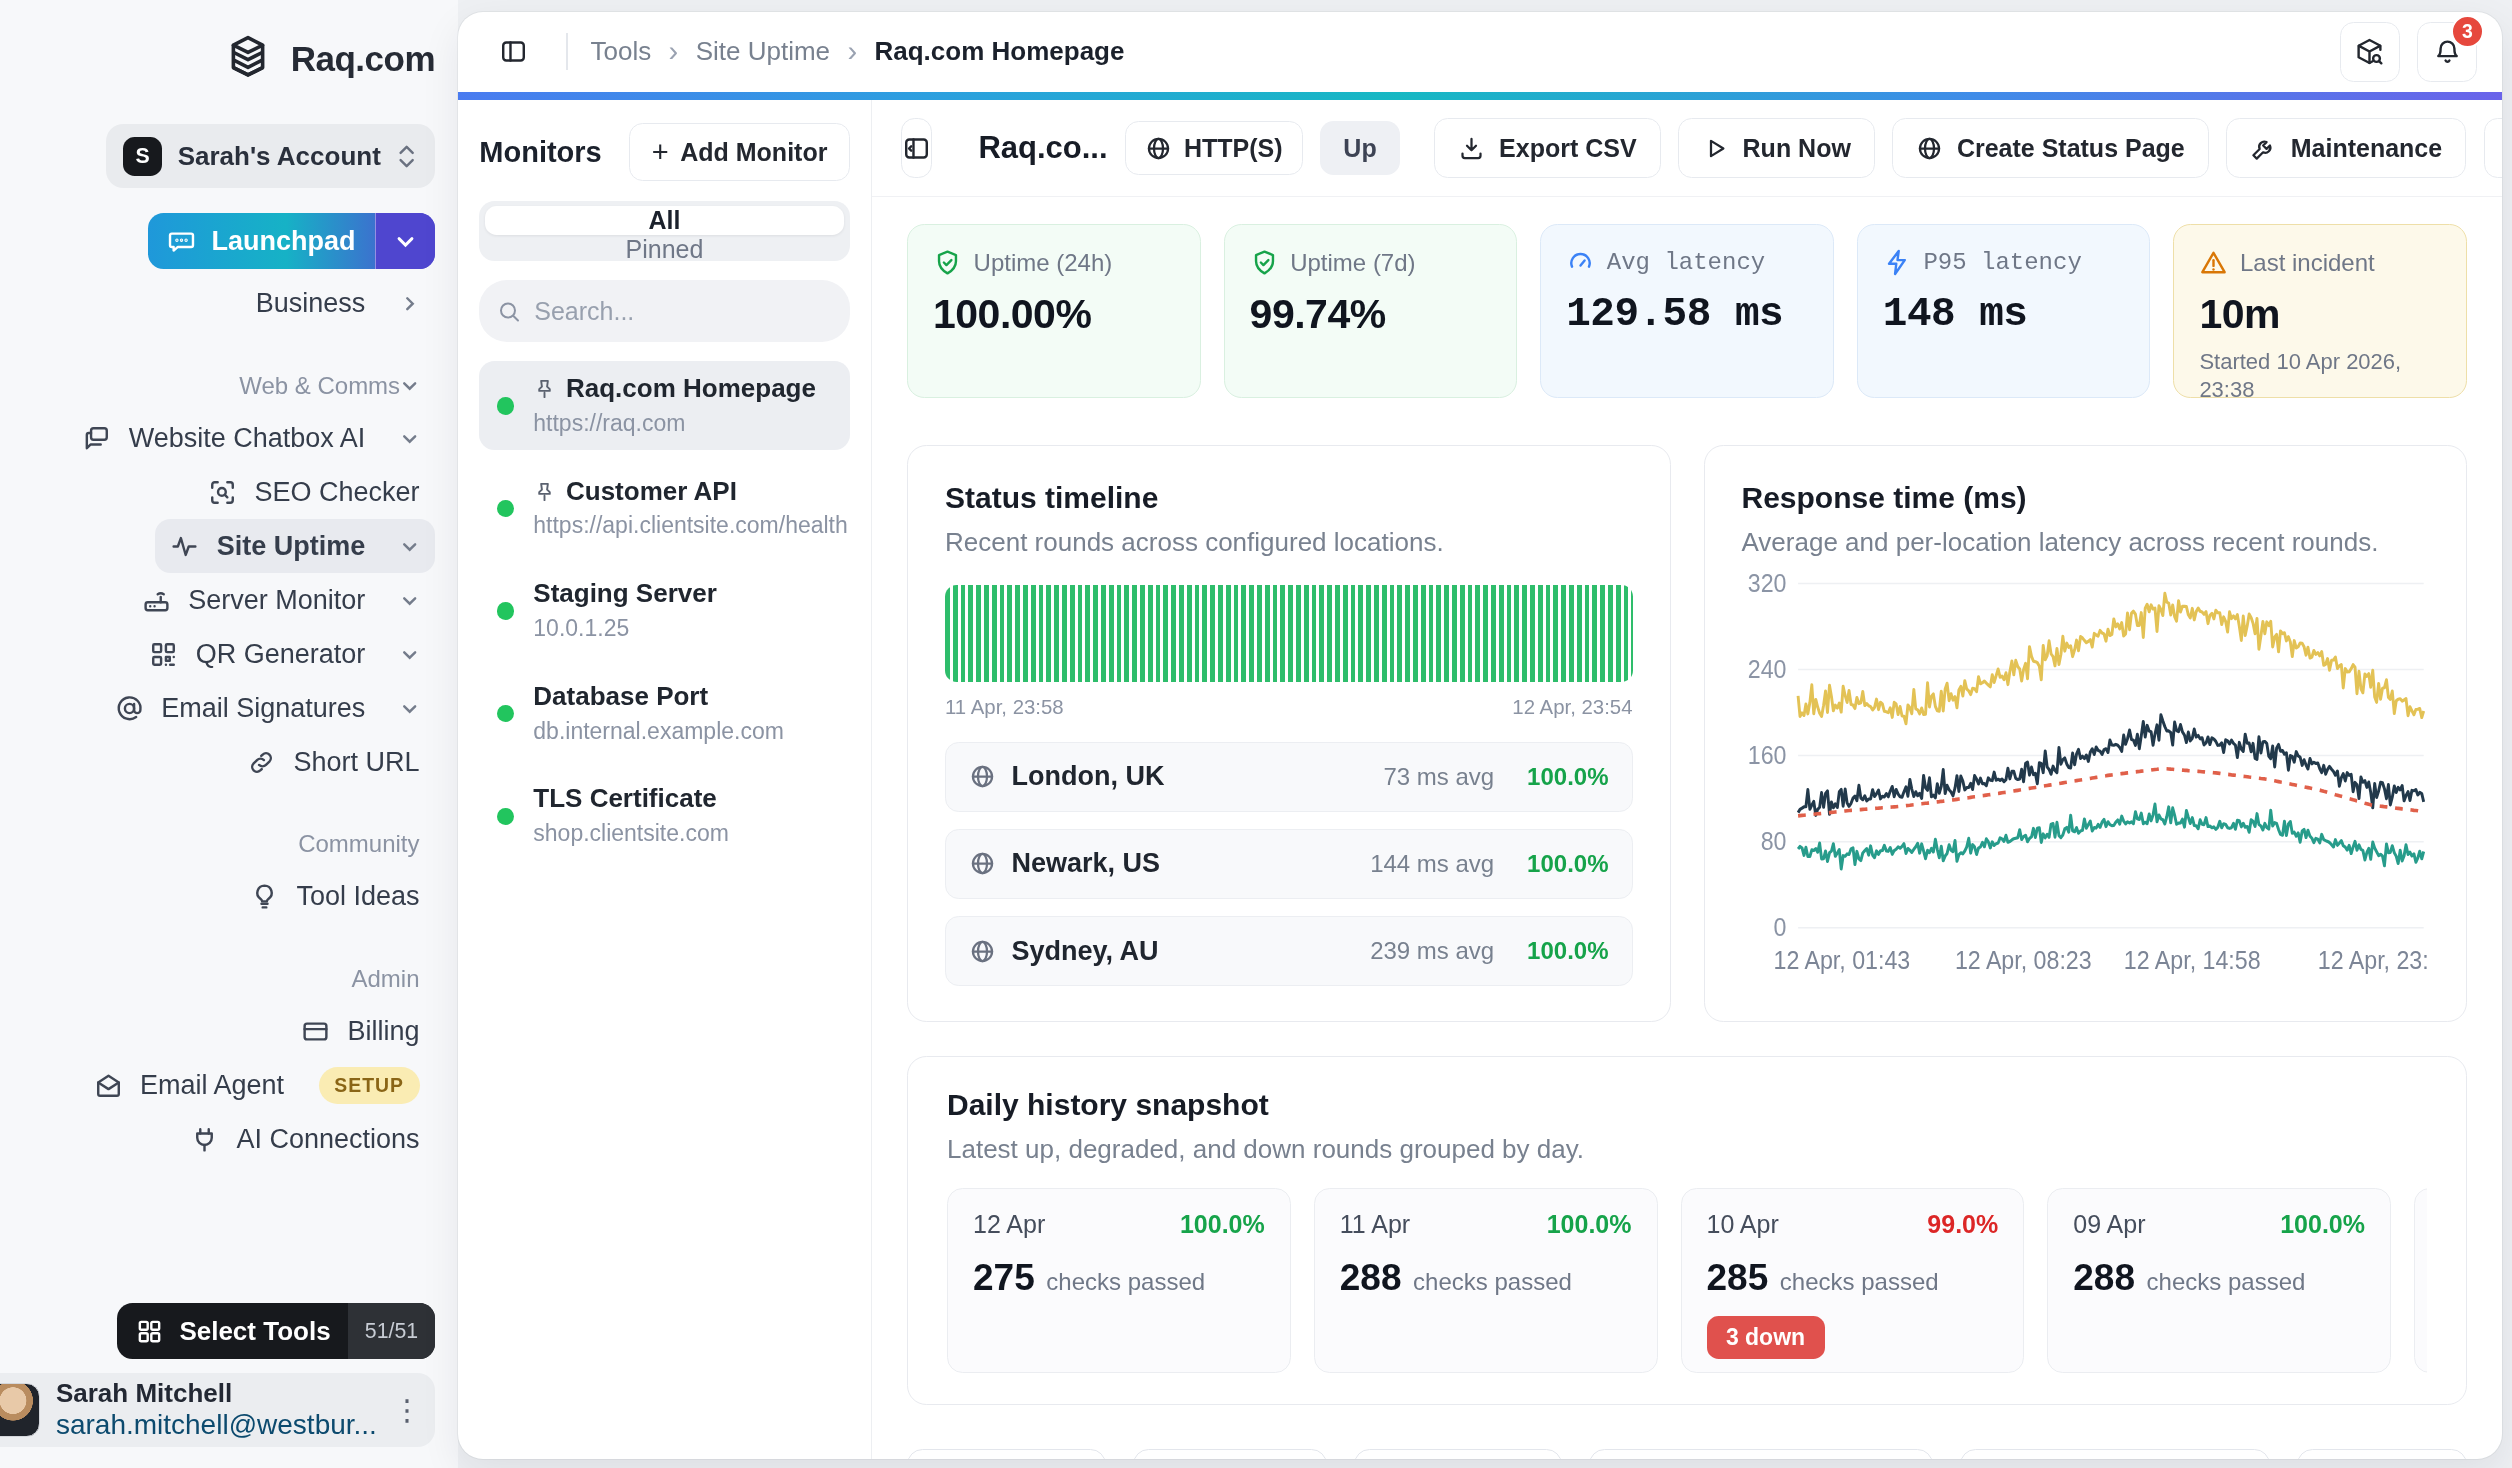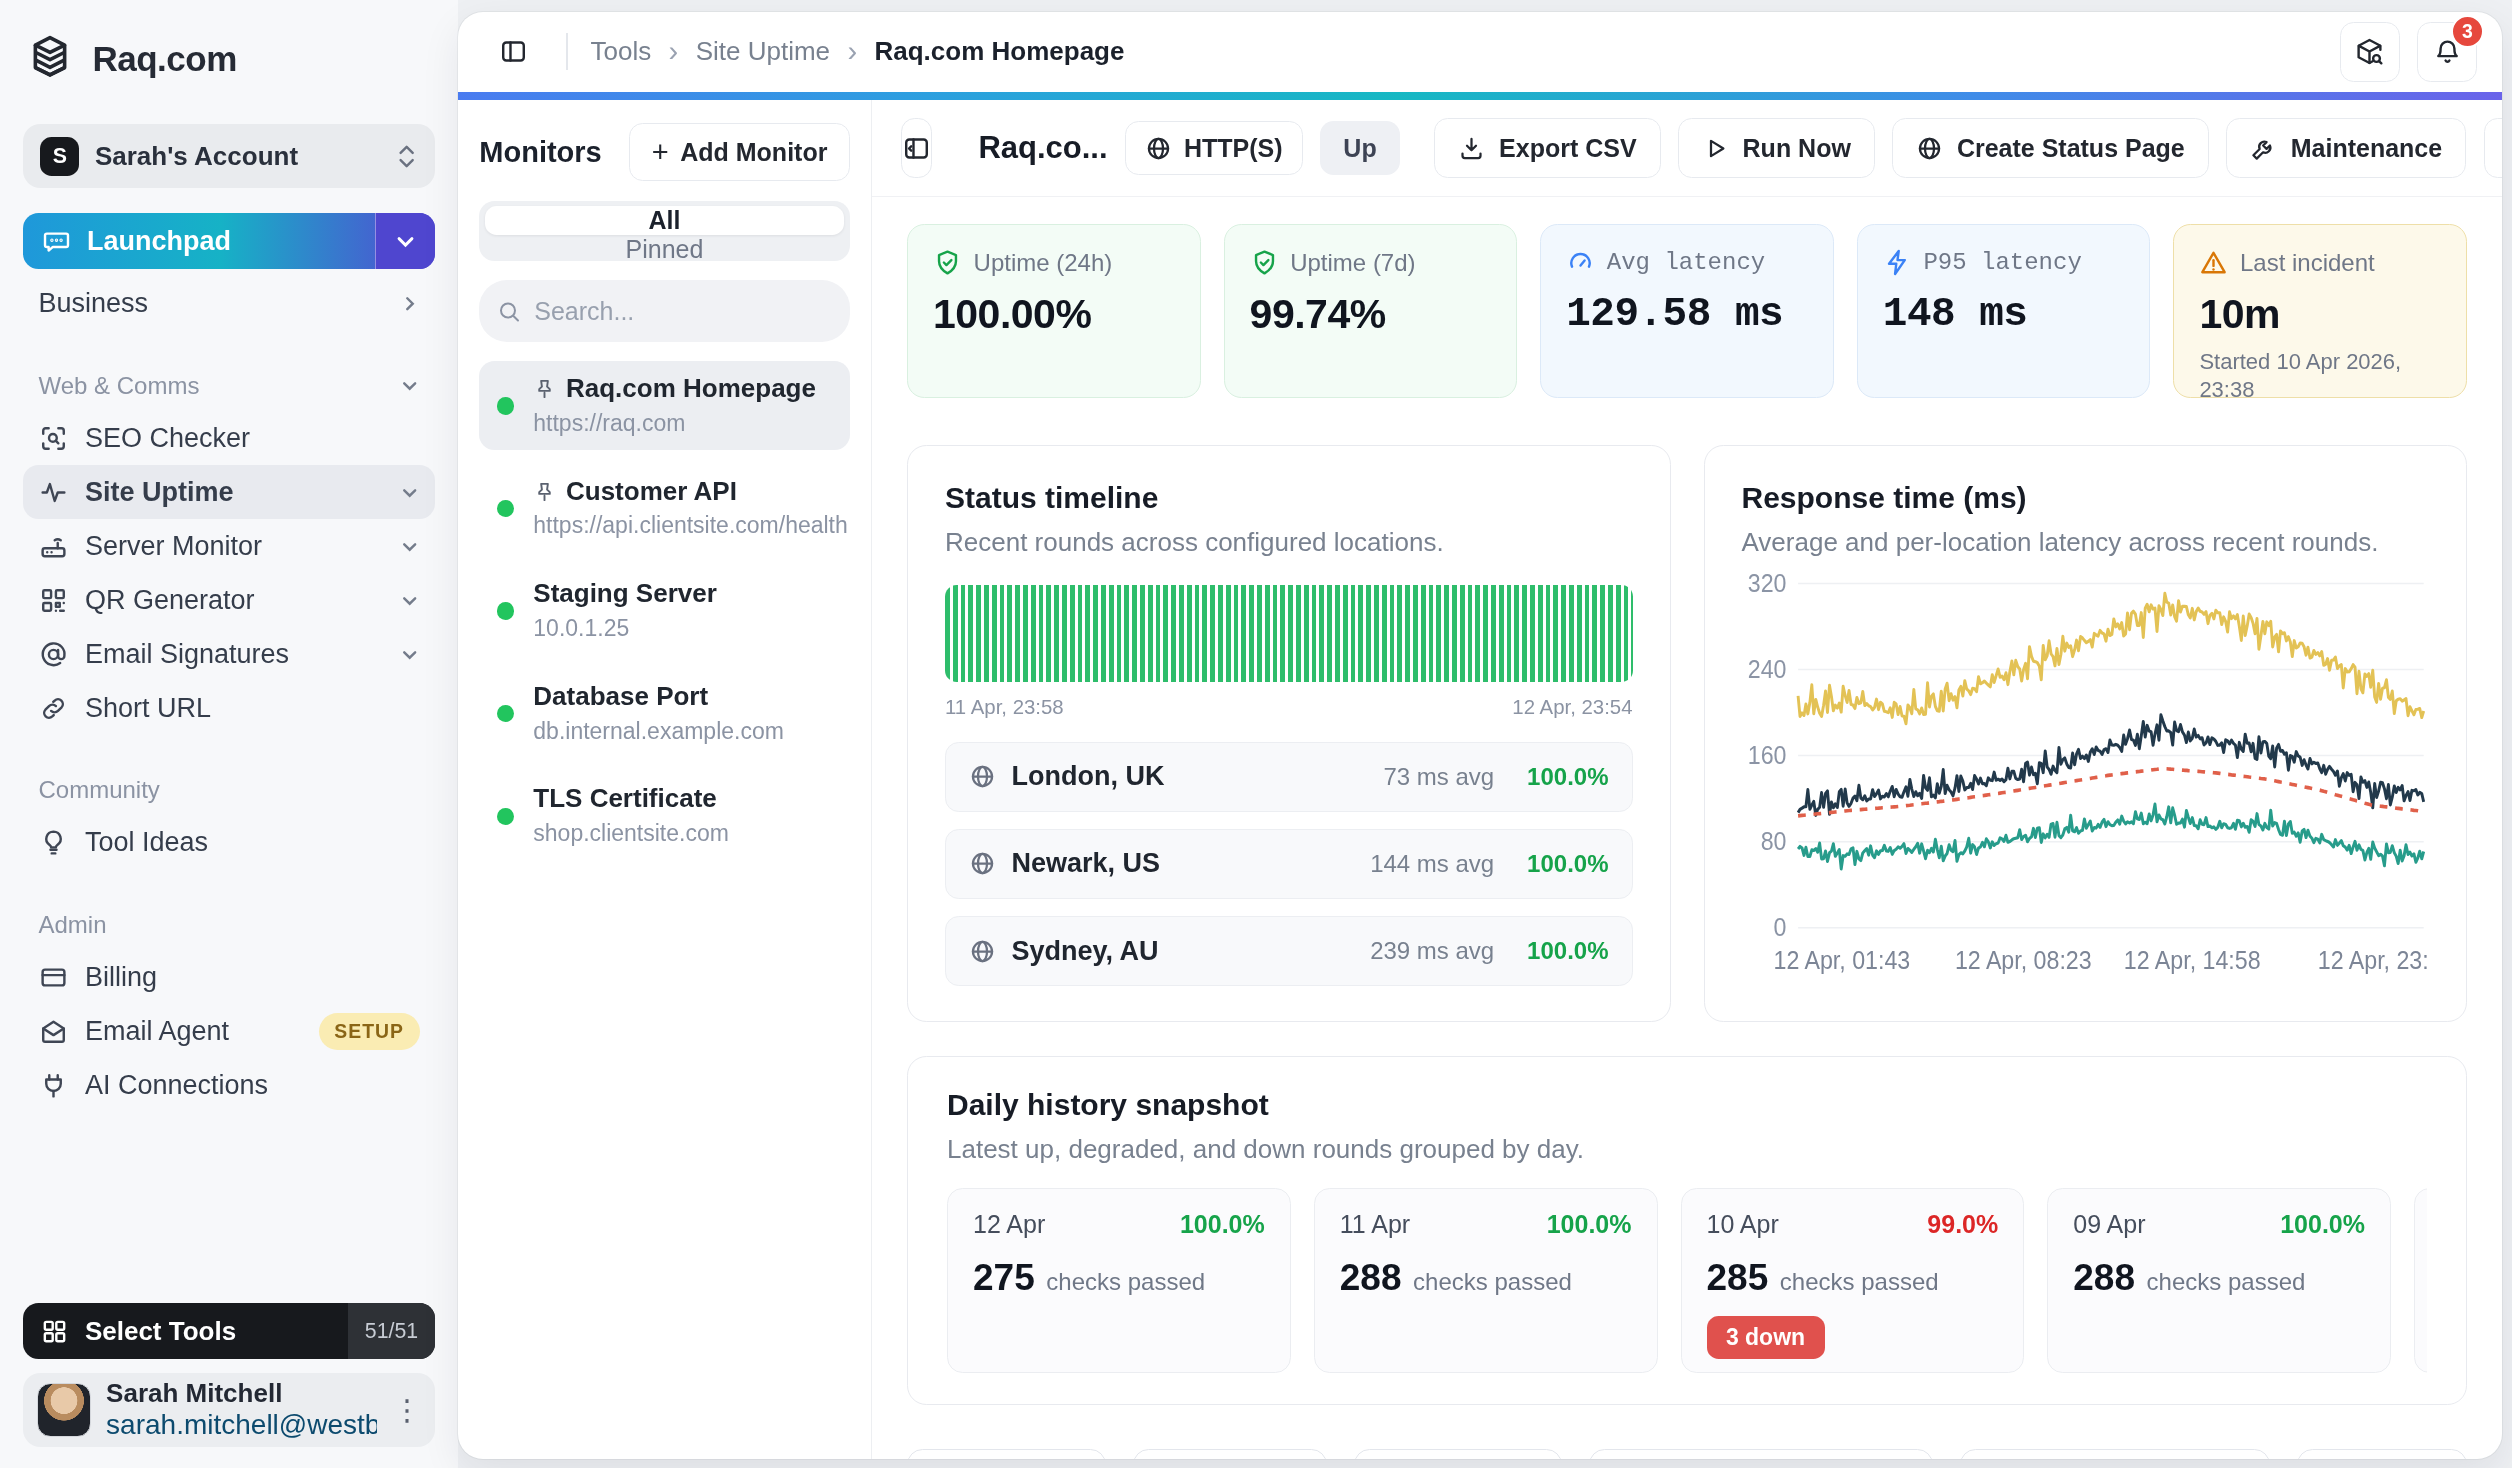--- a/index.html
+++ b/index.html
@@ -2,21 +2,21 @@
 <html><head>
 <meta charset="utf-8">
 <style>
   * { margin:0; padding:0; box-sizing:border-box; }
   html,body { width:2512px; height:1468px; overflow:hidden; }
   body { font-family:"Liberation Sans", sans-serif; background:#eef0f3; color:#1b212c; }
   svg { display:block; }
   .ic { width:29px; height:29px; stroke:currentColor; fill:none; stroke-width:2; stroke-linecap:round; stroke-linejoin:round; }
 
   
-  .sidebar { position:absolute; left:0; top:0; width:458px; height:1468px; background:#f7f8fa; padding:29px 23px 21.3px; display:flex; flex-direction:column; }
+  .sidebar { position:absolute; left:0; top:0; width:458px; height:1468px; background:#f7f8fa; padding:29px 23px 21.3px; display:flex; flex-direction:column;align-items:flex-end; }
   .brand-row { display:flex; align-items:center; gap:15.5px; height:60px; flex:0 0 auto; }
   .brand-logo { width:54px; height:54px; color:#23272f; }
   .brand-name { font-size:35px; font-weight:700; letter-spacing:-0.5px; color:#262b35; }
   .account-chip { margin-top:35px; height:64px; background:#e9ebee; border-radius:17.4px; display:flex; align-items:center; gap:15.5px; padding:0 17.4px; cursor:pointer; flex:0 0 auto; }
   .account-avatar { width:39px; height:39px; background:#17191d; color:#fff; border-radius:11.6px; display:flex; align-items:center; justify-content:center; font-size:21.3px; font-weight:700; }
   .account-name { font-size:26px; font-weight:600; color:#2a303c; flex:1; }
   .updown { width:21.3px; height:29px; color:#6a7180; }
   .launchpad { margin-top:25px; height:56px; border-radius:15.5px; display:flex; align-items:stretch; overflow:hidden; background:linear-gradient(90deg,#1f98da 0%,#16b2c6 48%,#4e52d2 95%); color:#fff; cursor:pointer; flex:0 0 auto; }
   .launchpad-main { flex:1; display:flex; align-items:center; gap:15.5px; padding:0 19.4px; }
   .launchpad-label { font-size:27px; font-weight:600; }
@@ -178,20 +178,31 @@
   </div>
 
   <div class="section-label">
     <span>Web &amp; Comms</span>
     <span class="grow"></span>
     <svg class="chev" viewBox="0 0 16 16" stroke="currentColor" fill="none" stroke-width="2" stroke-linecap="round">
         <path d="M3.5 6l4.5 4.5L12.5 6"></path>
       </svg>
   </div>
 
+  <div class="side-row">
+    <svg class="ic" viewBox="0 0 24 24">
+        <rect x="7.5" y="3.5" width="13" height="9.5" rx="2"></rect>
+        <path d="M7.5 7.5H5.5A1.5 1.5 0 004 9v11l3-3h8.5"></path>
+      </svg>
+    <span>Website Chatbox AI</span>
+    <span class="grow"></span>
+    <svg class="chev" viewBox="0 0 16 16" stroke="currentColor" fill="none" stroke-width="2" stroke-linecap="round">
+        <path d="M3.5 6l4.5 4.5L12.5 6"></path>
+      </svg>
+  </div>
   <div class="side-row">
     <svg class="ic" viewBox="0 0 24 24">
         <path d="M3.5 8V5.5a2 2 0 012-2H8M16 3.5h2.5a2 2 0 012 2V8M20.5 16v2.5a2 2 0 01-2 2H16M8 20.5H5.5a2 2 0 01-2-2V16"></path>
         <circle cx="11.5" cy="11.5" r="3.2"></circle>
         <path d="M16 16l-2.2-2.2"></path>
       </svg>
     <span>SEO Checker</span>
   </div>
   <div class="side-row active">
     <svg class="ic" viewBox="0 0 24 24">

